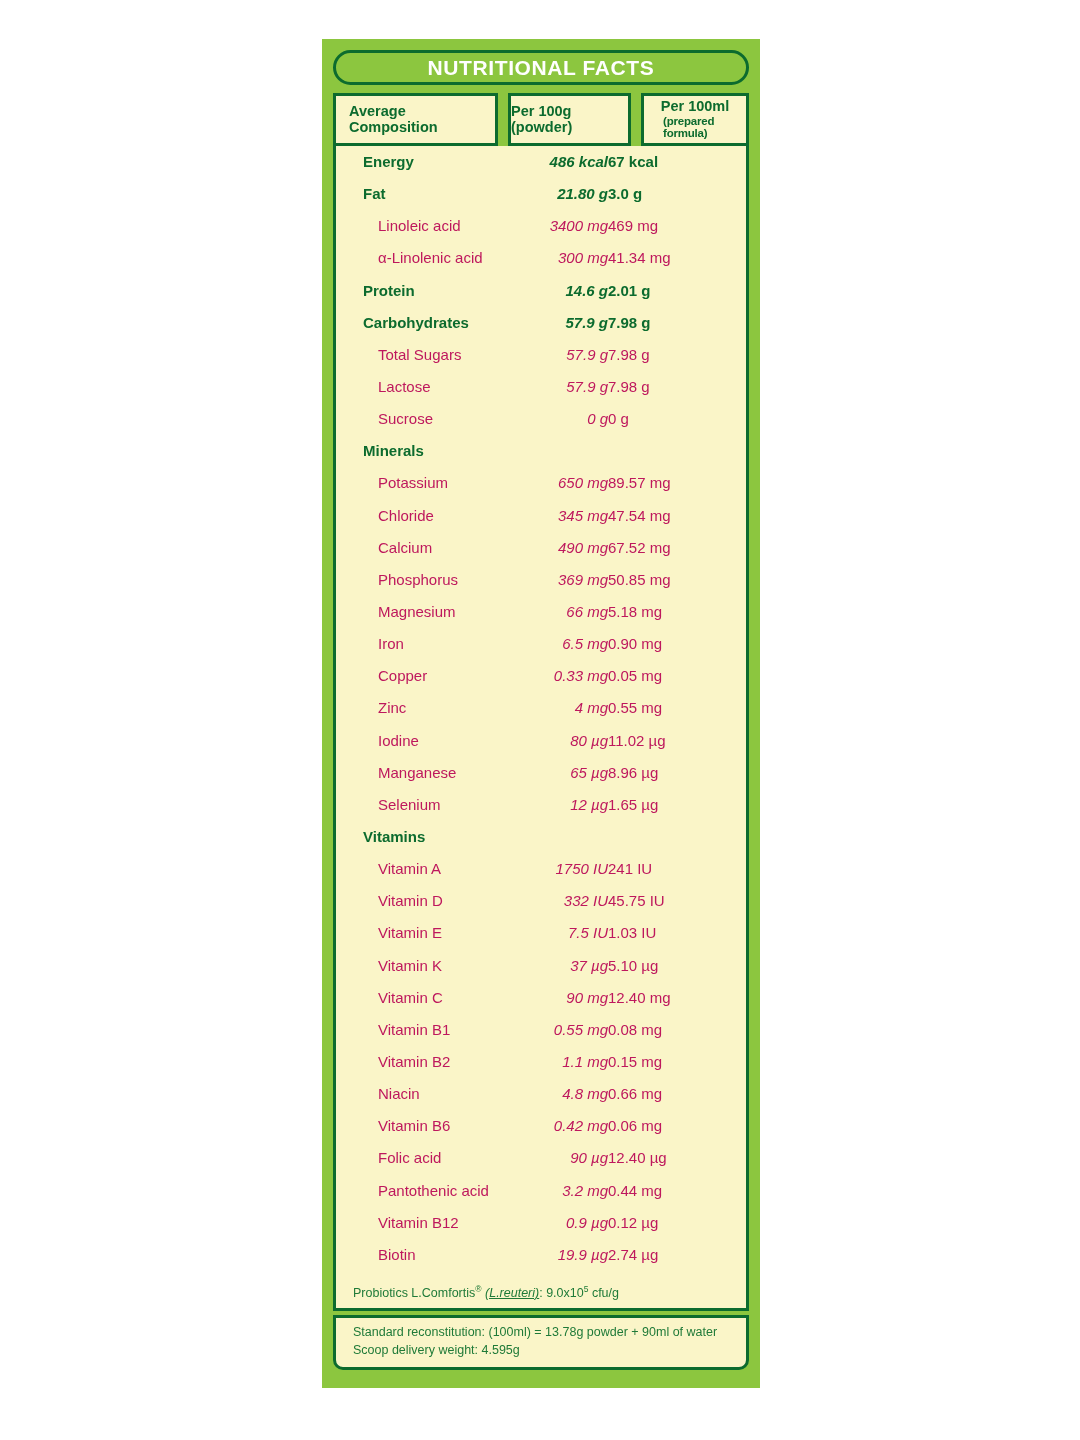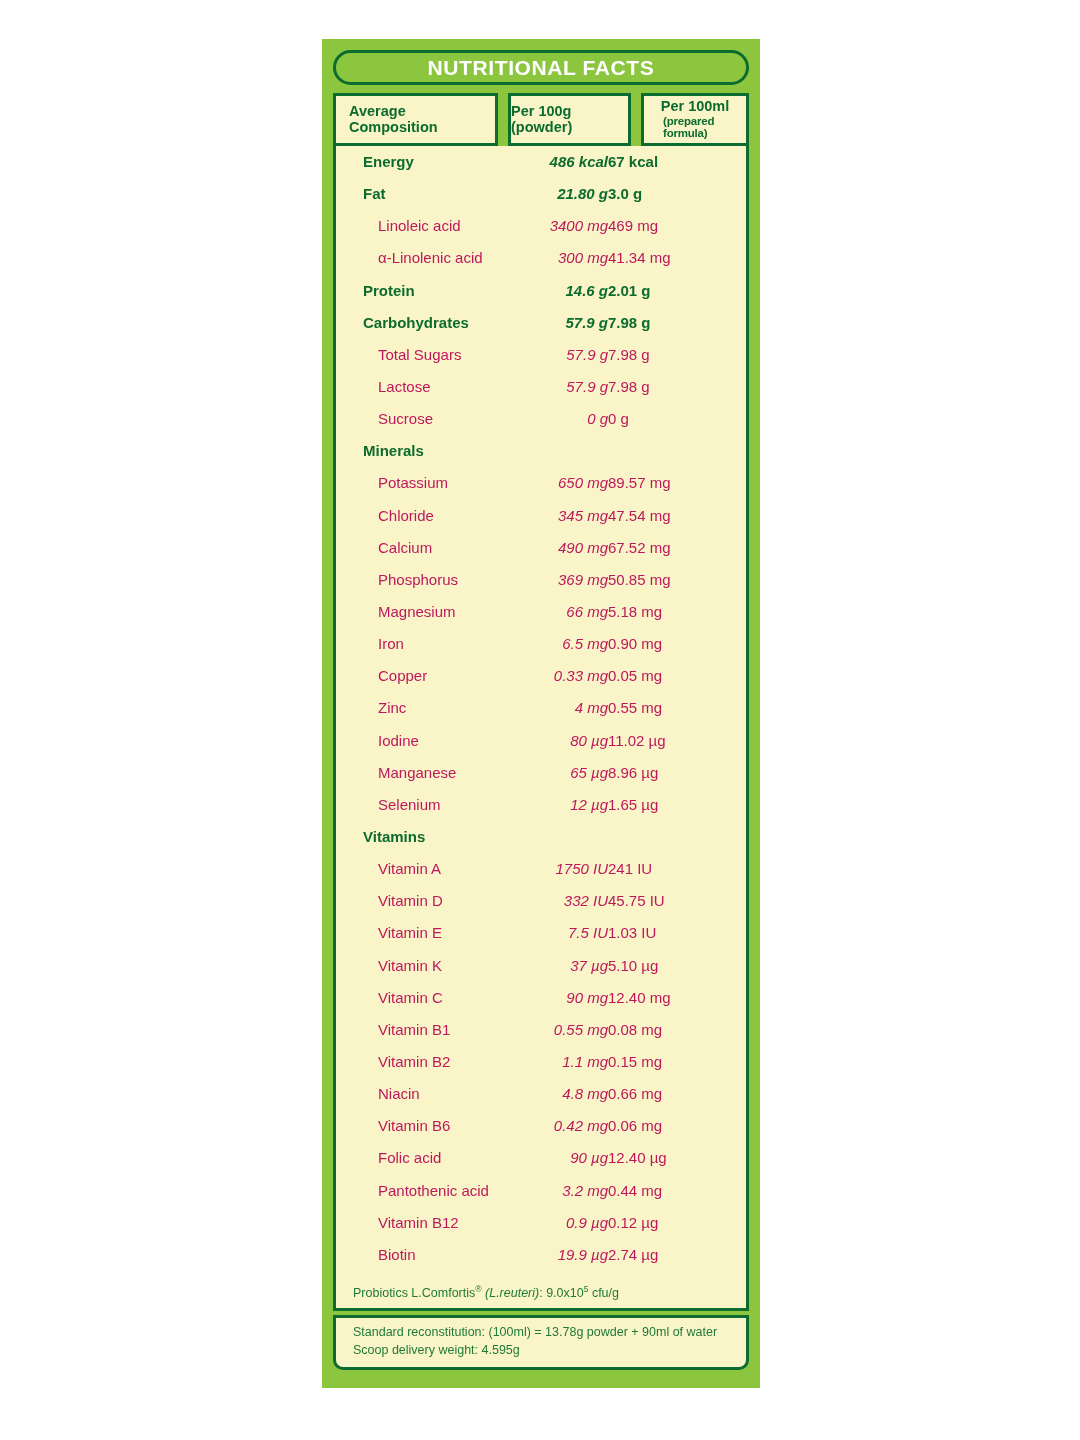--- a/index.html
+++ b/index.html
@@ -127,21 +127,21 @@
     white-space: nowrap;
   }
 
   
   #probiotics {
     color: #1f7a38;
     font-size: 12.5px;
     padding: 6px 0 2px 17px;
     white-space: nowrap;
   }
-  #probiotics .ital { font-style: italic; }
+  #probiotics .ital { font-style: italic; text-decoration: underline; }
   #probiotics sup { font-size: 8.5px; vertical-align: super; }
 
   
   #footer-box {
     margin-top: 4px;
     border: 3px solid #0c6b2e;
     border-radius: 0 0 10px 10px;
     background: #faf5c8;
     box-sizing: border-box;
     padding: 6px 0 7px 17px;

